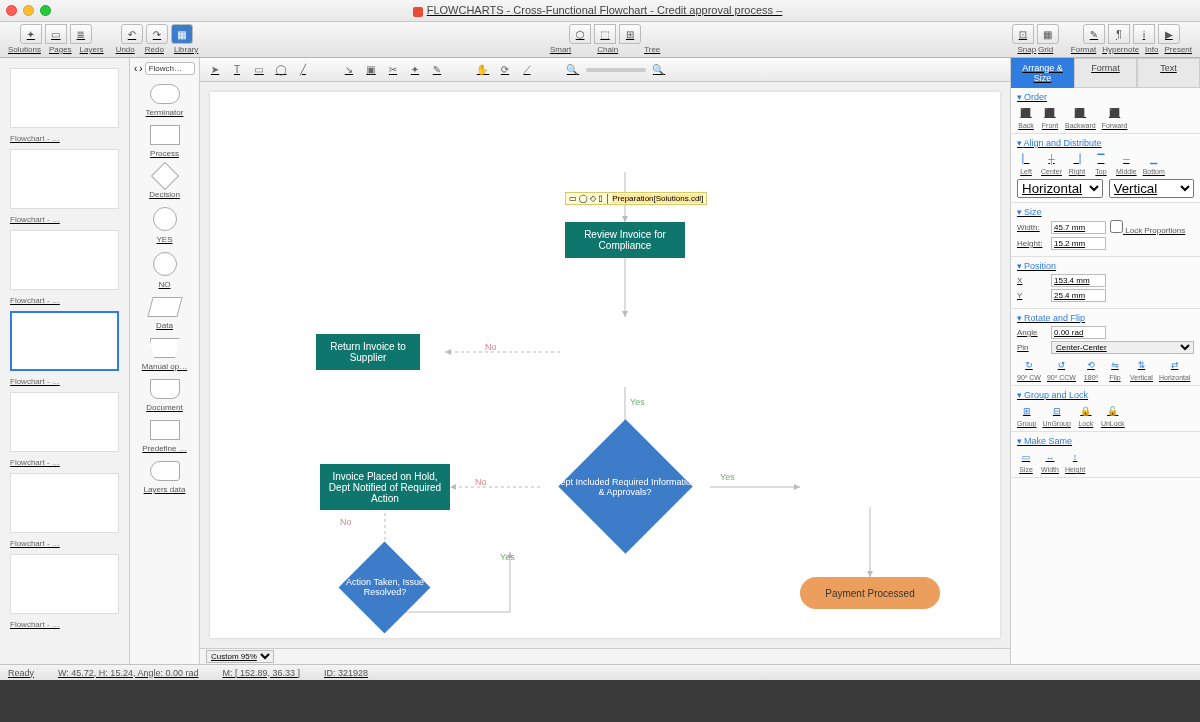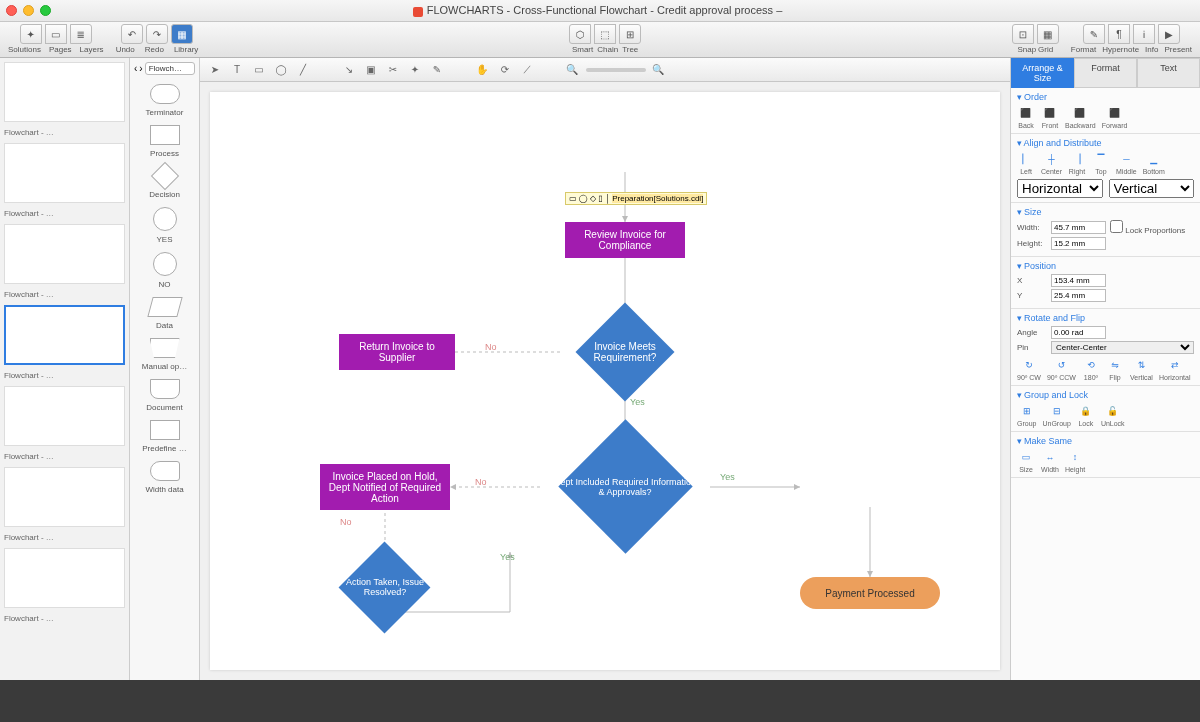--- a/index.html
+++ b/index.html
@@ -1,50 +1,50 @@
 <!DOCTYPE html>
 <html><head>
 <meta charset="utf-8">
 <style>
 * { box-sizing: border-box; margin: 0; padding: 0; font-family: -apple-system, "Helvetica Neue", Arial, sans-serif; }
 body { background: #3a3a3a; width: 1200px; height: 722px; overflow: hidden; font-size: 10px; }
-.window { width: 1200px; height: 680px; background: #ececec; position: relative; display: flex; flex-direction: column; }
+.window { width: 1200px; height: 680px; background: #ececec; position: relative; display: flex; flex-direction: column; text-decoration: underline; }
 .titlebar { height: 22px; background: linear-gradient(#f6f6f6,#e8e8e8); display: flex; align-items: center; padding: 0 6px; border-bottom: 1px solid #c7c7c7; }
 .traffic { display: flex; gap: 6px; }
 .tl { width: 11px; height: 11px; border-radius: 50%; }
 .tl.red { background: #ff5f56; border:1px solid #e0443e;}
 .tl.yellow { background: #ffbd2e; border:1px solid #dea123;}
 .tl.green { background: #27c93f; border:1px solid #1aab29;}
 .title { flex:1; text-align:center; color:#444; font-size:11px; }
 .title .doc-icon { display:inline-block; width:10px; height:10px; background:#e94b35; border-radius:2px; margin-right:4px; vertical-align:middle;}
 .toolbar { height: 36px; background: linear-gradient(#f8f8f8,#e2e2e2); border-bottom:1px solid #b5b5b5; display:flex; align-items:flex-start; padding:2px 8px; gap:12px;}
 .tgroup { display:flex; flex-direction:column; align-items:center; gap:1px;}
 .tgroup-row { display:flex; gap:3px; }
 .tgroup-label { font-size:8px; color:#555; }
 .tbtn { width:22px; height:20px; background:linear-gradient(#fdfdfd,#e8e8e8); border:1px solid #bbb; border-radius:3px; display:flex; align-items:center; justify-content:center; color:#555;}
 .seg .tbtn { border-radius:0;}
 .seg .tbtn:first-child{border-top-left-radius:3px;border-bottom-left-radius:3px;}
 .seg .tbtn:last-child{border-top-right-radius:3px;border-bottom-right-radius:3px;}
 .main { flex:1; display:flex; overflow:hidden; }
-.leftcol { width:130px; background:#f2f2f2; border-right:1px solid #ccc; overflow:hidden; padding:4px; display:flex; flex-direction:column; gap:4px;}
+.leftcol { width:130px; background:#f2f2f2; border-right:1px solid #ccc; overflow:hidden; padding:10px; display:flex; flex-direction:column; gap:4px;}
 .thumb { background:#fff; border:1px solid #ddd; height:60px; position:relative; padding:2px;}
 .thumb.selected { border:2px solid #2f7de1; }
 .thumb-label { font-size:8px; color:#666; margin-top:2px; margin-bottom:2px; }
 .shapecol { width:70px; background:#f7f7f7; border-right:1px solid #ccc; display:flex; flex-direction:column; align-items:center; padding-top:26px; gap:4px; position:relative;}
 .nav-row { position:absolute; top:4px; left:4px; right:4px; display:flex; align-items:center; gap:2px; }
 .nav-row .sel { flex:1; background:#fff; border:1px solid #bbb; border-radius:3px; font-size:8px; padding:1px 3px; color:#333;}
 .shape-icon { width:30px; height:20px; border:1px solid #aaa; background:#fff;}
 .shape-label { font-size:8px; color:#555; margin-bottom:4px;}
 .canvas-area { flex:1; background:#f0f0f0; display:flex; flex-direction:column;}
 .canvas-toolbar { height:24px; background:linear-gradient(#fbfbfb,#eaeaea); border-bottom:1px solid #c7c7c7; display:flex; align-items:center; padding:0 6px; gap:4px;}
 .ctool { width:18px; height:18px; display:flex; align-items:center; justify-content:center; color:#666;}
 .canvas-wrap { flex:1; position:relative; overflow:hidden; background:#f0f0f0; padding:10px;}
 .canvas { background:#fff; width:100%; height:100%; position:relative; box-shadow:0 0 3px rgba(0,0,0,0.15);}
 .node { position:absolute; display:flex; align-items:center; justify-content:center; text-align:center; font-size:10px; color:#fff; padding:4px;}
-.process { background:#a21caf; width:120px; height:36px; }
+.process { background:#0f766e; width:120px; height:36px; }
 .decision { background:#3d7cc9; width:140px; height:70px; transform:rotate(45deg);}
 .term { background:#ec9f5c; border-radius:18px; width:140px; height:32px; color:#333;}
 .prep { background:#5ec85e; color:#333; width:130px; height:50px; clip-path: polygon(15% 0,85% 0,100% 50%,85% 100%,15% 100%,0 50%);}
 .selected-node { outline:1px dashed #38a838;}
 .handle { width:7px; height:7px; background:#38a838; position:absolute; border-radius:50%;}
 .edge-label { position:absolute; font-size:9px; color:#7a7; }
 .edge-label.no { color:#d88;}
 .tooltip-bar { position:absolute; background:#fffbd6; border:1px solid #d8c96a; font-size:8px; padding:1px 3px; }
 .rightcol { width:190px; background:#fbfbfb; border-left:1px solid #ccc; display:flex; flex-direction:column; font-size:9px; overflow-y:auto;}
 .tabs { display:flex; }
@@ -104,21 +104,21 @@
         <span class="tgroup-label">Library</span>
       </div>
     </div>
     <div class="spacer"></div>
     <div class="tgroup">
       <div class="tgroup-row seg">
         <div class="tbtn">⬡</div>
         <div class="tbtn">⬚</div>
         <div class="tbtn">⊞</div>
       </div>
-      <div class="tgroup-row" style="gap:4px">
+      <div class="tgroup-row" style="gap:26px">
         <span class="tgroup-label">Smart</span>
         <span class="tgroup-label">Chain</span>
         <span class="tgroup-label">Tree</span>
       </div>
     </div>
     <div class="spacer"></div>
     <div class="tgroup">
       <div class="tgroup-row seg">
         <div class="tbtn">⊡</div>
         <div class="tbtn">▦</div>
@@ -181,21 +181,21 @@
       <div class="shape-label">NO</div>
       <div class="shape-icon" style="transform:skewX(-15deg)"></div>
       <div class="shape-label">Data</div>
       <div class="shape-icon" style="clip-path:polygon(0 0,100% 0,85% 100%,15% 100%)"></div>
       <div class="shape-label">Manual op…</div>
       <div class="shape-icon" style="border-bottom-left-radius:8px 40%;border-bottom-right-radius:8px 40%"></div>
       <div class="shape-label">Document</div>
       <div class="shape-icon"></div>
       <div class="shape-label">Predefine …</div>
       <div class="shape-icon" style="border-radius:10px 3px 3px 10px"></div>
-      <div class="shape-label">Width data</div>
+      <div class="shape-label">Layers data</div>
     </div>
 
     <div class="canvas-area">
       <div class="canvas-toolbar">
         <div class="ctool">➤</div>
         <div class="ctool">T</div>
         <div class="ctool">▭</div>
         <div class="ctool">◯</div>
         <div class="ctool">╱</div>
         <div style="width:20px"></div>
@@ -231,30 +231,24 @@
             <path d="M175 520 L300 520 L300 460" stroke="#bbb" fill="none" marker-end="url(#ah)"></path>
             <line x1="660" y1="415" x2="660" y2="485" stroke="#bbb" marker-end="url(#ah)"></line>
           </svg>
 
           <div class="tooltip-bar" style="left:355px;top:100px">▭ ◯ ◇ ▯ │ <span style="background:#ffe9a0">Preparation[Solutions.cdl]</span></div>
 
           <div class="node process" style="left:355px;top:130px">
               <span>Review Invoice for Compliance</span>
             </div>
 
-          <div style="position:absolute;left:365px;top:225px;width:100px;height:70px">
-            <div class="decision" style="width:70px;height:70px;position:absolute;left:15px;top:0"></div>
-            <div style="position:absolute;inset:0;display:flex;align-items:center;justify-content:center;color:#fff;text-align:center;font-size:10px">
-                <span>Invoice Meets Requirement?</span>
-              </div>
-          </div>
           <div class="edge-label no" style="left:275px;top:250px">No</div>
           <div class="edge-label" style="left:420px;top:305px">Yes</div>
 
-          <div class="node process" style="left:129px;top:242px;width:116px">
+          <div class="node process" style="left:106px;top:242px;width:104px">
               <span>Return Invoice to Supplier</span>
             </div>
 
           <div style="position:absolute;left:335px;top:350px;width:160px;height:90px">
             <div class="decision" style="width:95px;height:95px;position:absolute;left:33px;top:-3px"></div>
             <div style="position:absolute;inset:0;display:flex;align-items:center;color:#fff;text-align:center;font-size:9px;padding:6px">
                 <span>Dept Included Required Information &amp; Approvals?</span>
               </div>
           </div>
           <div class="edge-label no" style="left:265px;top:385px">No</div>
@@ -272,20 +266,23 @@
                 <span>Action Taken, Issue Resolved?</span>
               </div>
           </div>
           <div class="edge-label" style="left:290px;top:460px">Yes</div>
 
           <div class="node term" style="left:590px;top:485px">
               <span>Payment Processed</span>
             </div>
         </div>
       </div>
+      <div style="height:16px;background:#f4f4f4;border-top:1px solid #ccc;display:flex;align-items:center;padding:0 6px;gap:20px;font-size:9px;color:#555">
+        <select class="zoom-select"><option>Custom 95%</option></select>
+      </div>
     </div>
 
     <div class="rightcol">
       <div class="tabs">
         <div class="tab active">Arrange &amp; Size</div>
         <div class="tab">Format</div>
         <div class="tab">Text</div>
       </div>
       <div class="section">
         <div class="section-title">▾ <span>Order</span></div>
@@ -435,13 +432,19 @@
             </div>
           <div class="mini-item">
               <div class="mini-icon">↕</div>
               <div class="mini-label">Height</div>
             </div>
         </div>
       </div>
     </div>
   </div>
 
+  <div class="statusbar">
+    <span>Ready</span>
+    <span>W: 45.72,  H: 15.24,  Angle: 0.00 rad</span>
+    <span>M: [ 152.89, 36.33 ]</span>
+    <span>ID: 321928</span>
+  </div>
 </div>
 
 </body></html>

